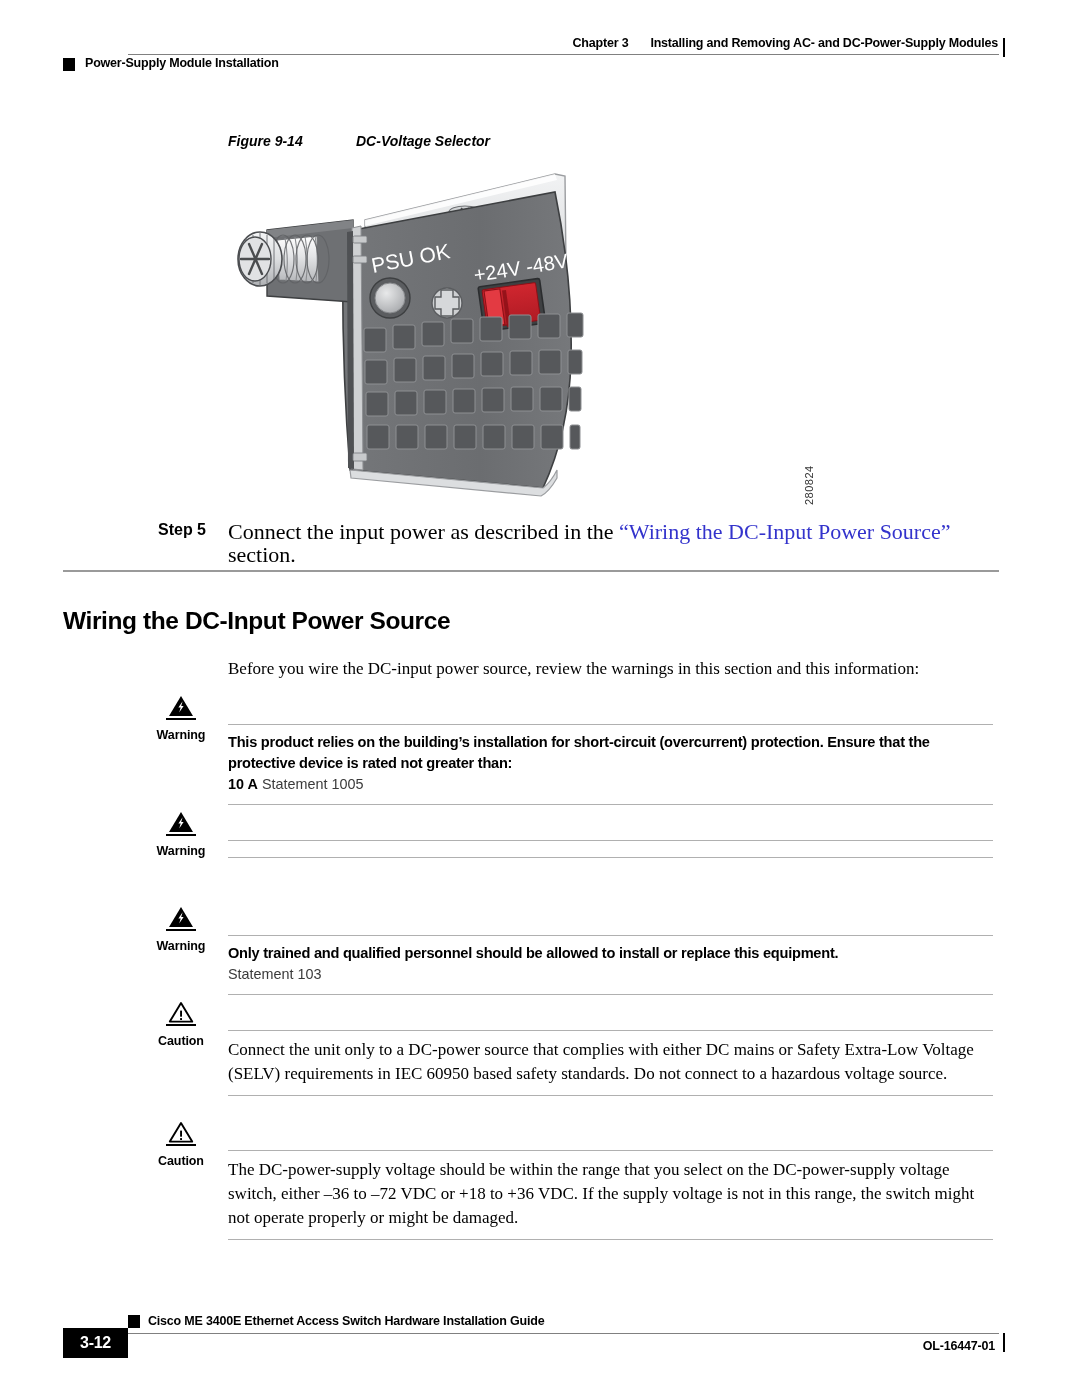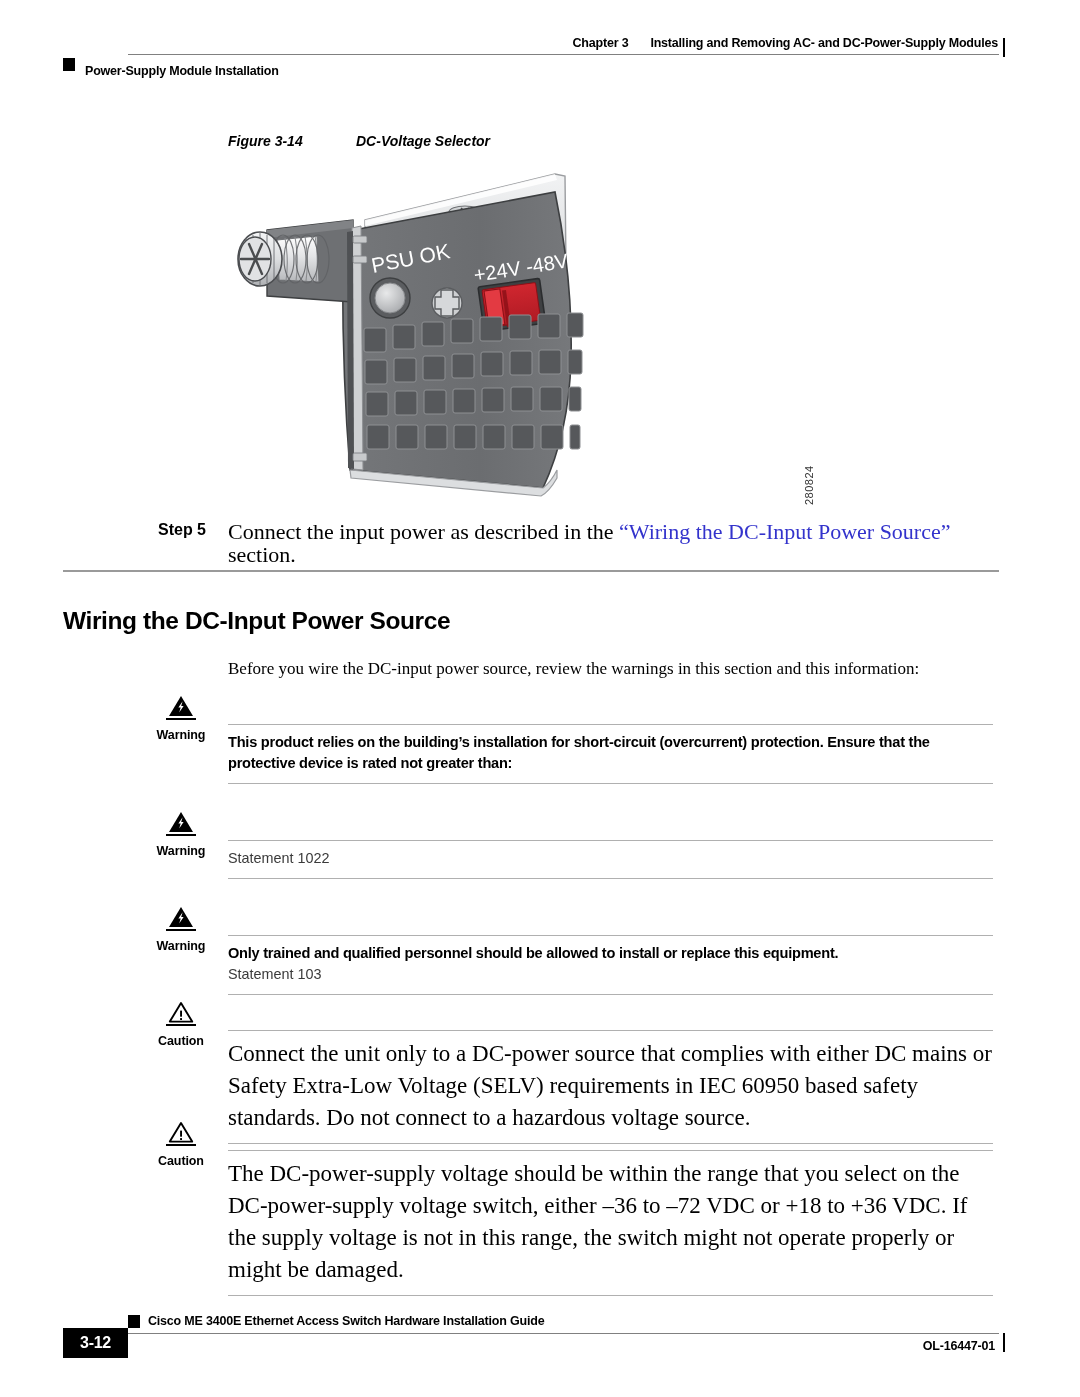--- a/index.html
+++ b/index.html
@@ -56,21 +56,20 @@
     background: #000;
   }
   .hdr-section-title {
     position: absolute;
     left: 85px; top: 56px;
     font-family: "Liberation Sans", sans-serif;
     font-weight: bold;
     font-size: 12.5px;
     letter-spacing: -0.2px;
     white-space: nowrap;
-    margin-top: 8px;
   }
 
   
   #figure-block {
     position: absolute;
     left: 0; top: 125px;
     width: 1080px;
   }
   .fig-caption {
     position: absolute;
@@ -205,22 +204,22 @@
     font-family: "Liberation Sans", sans-serif;
     font-size: 14.4px;
     line-height: 21px;
     color: #3a3a3a;
   }
   .warn-stmt b {
     color: #000;
     font-weight: bold;
   }
   .caution-text {
-    font-size: 23px;
-    line-height: 32px;
+    font-size: 17px;
+    line-height: 24px;
   }
 
   
   #page-footer {
     position: absolute;
     left: 0; top: 1300px;
     width: 1080px;
     height: 80px;
   }
   .ftr-square {
@@ -288,21 +287,21 @@
     <span class="hdr-chapter-num">Chapter 3</span><span>Installing and Removing AC- and DC-Power-Supply Modules</span>
   </div>
   <div class="hdr-rule"></div>
   <div class="hdr-tick"></div>
   <div class="hdr-square"></div>
   <div class="hdr-section-title">Power-Supply Module Installation</div>
 </div>
 
 <div id="figure-block">
   <div class="fig-caption">
-    <span class="fig-label">Figure 3-14</span><span>DC-Voltage Selector</span>
+    <span class="fig-label">Figure 9-14</span><span>DC-Voltage Selector</span>
   </div>
 
   <div id="figure-art">
     <svg width="390" height="365" viewBox="0 0 390 365" xmlns="http://www.w3.org/2000/svg">
       <defs>
         <linearGradient id="gMetalTop" x1="0" y1="0" x2="0" y2="1">
           <stop offset="0%" stop-color="#f2f3f4"></stop>
           <stop offset="100%" stop-color="#d8dadc"></stop>
         </linearGradient>
         <linearGradient id="gFace" x1="0" y1="0" x2="1" y2="0">
@@ -468,38 +467,38 @@
       <path d="M13 1 L25 21 L1 21 Z" fill="#000000"></path>
       <path d="M14.6 6.2 L10.4 12.6 L12.7 12.6 L11.2 17.6 L15.6 11 L13.2 11 Z" fill="#ffffff"></path>
     </svg>
     <div class="admon-icon-rule"></div>
     <span class="admon-kind">Warning</span>
   </div>
   <div class="admon-body" style="top:29px;">
     <div class="admon-rule"></div>
     <div class="admon-content">
       <div class="warn-strong">This product relies on the building’s installation for short-circuit (overcurrent) protection. Ensure that the protective device is rated not greater than:</div>
+      <div class="warn-stmt"><b>10 A</b> <span>Statement 1005</span></div>
     </div>
     <div class="admon-rule admon-rule-bottom"></div>
   </div>
 </div>
 
 <div class="admon" style="top:811px;">
   <div class="admon-icon-col">
     <svg class="admon-icon" viewBox="0 0 26 22">
       <path d="M13 1 L25 21 L1 21 Z" fill="#000000"></path>
       <path d="M14.6 6.2 L10.4 12.6 L12.7 12.6 L11.2 17.6 L15.6 11 L13.2 11 Z" fill="#ffffff"></path>
     </svg>
     <div class="admon-icon-rule"></div>
     <span class="admon-kind">Warning</span>
   </div>
   <div class="admon-body" style="top:29px;">
     <div class="admon-rule"></div>
     <div class="admon-content">
-      <div class="warn-stmt">Statement 1022</div>
     </div>
     <div class="admon-rule admon-rule-bottom"></div>
   </div>
 </div>
 
 <div class="admon" style="top:906px;">
   <div class="admon-icon-col">
     <svg class="admon-icon" viewBox="0 0 26 22">
       <path d="M13 1 L25 21 L1 21 Z" fill="#000000"></path>
       <path d="M14.6 6.2 L10.4 12.6 L12.7 12.6 L11.2 17.6 L15.6 11 L13.2 11 Z" fill="#ffffff"></path>

